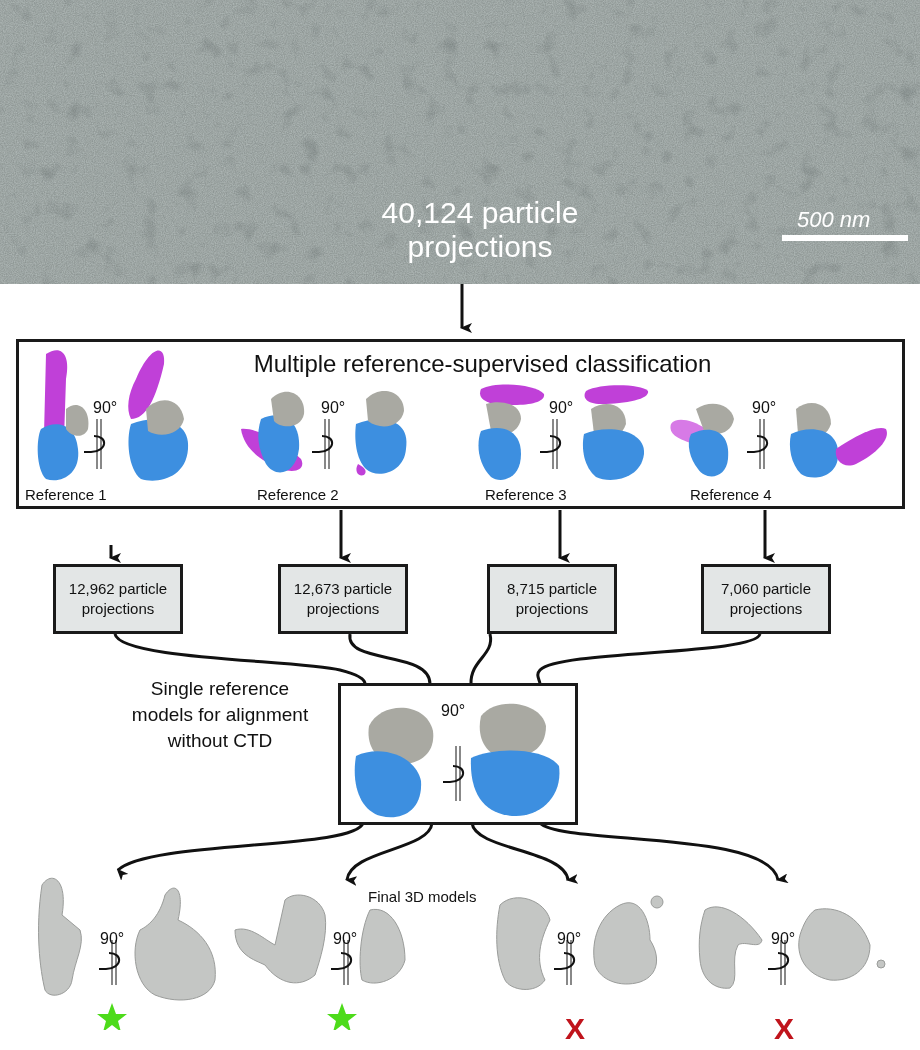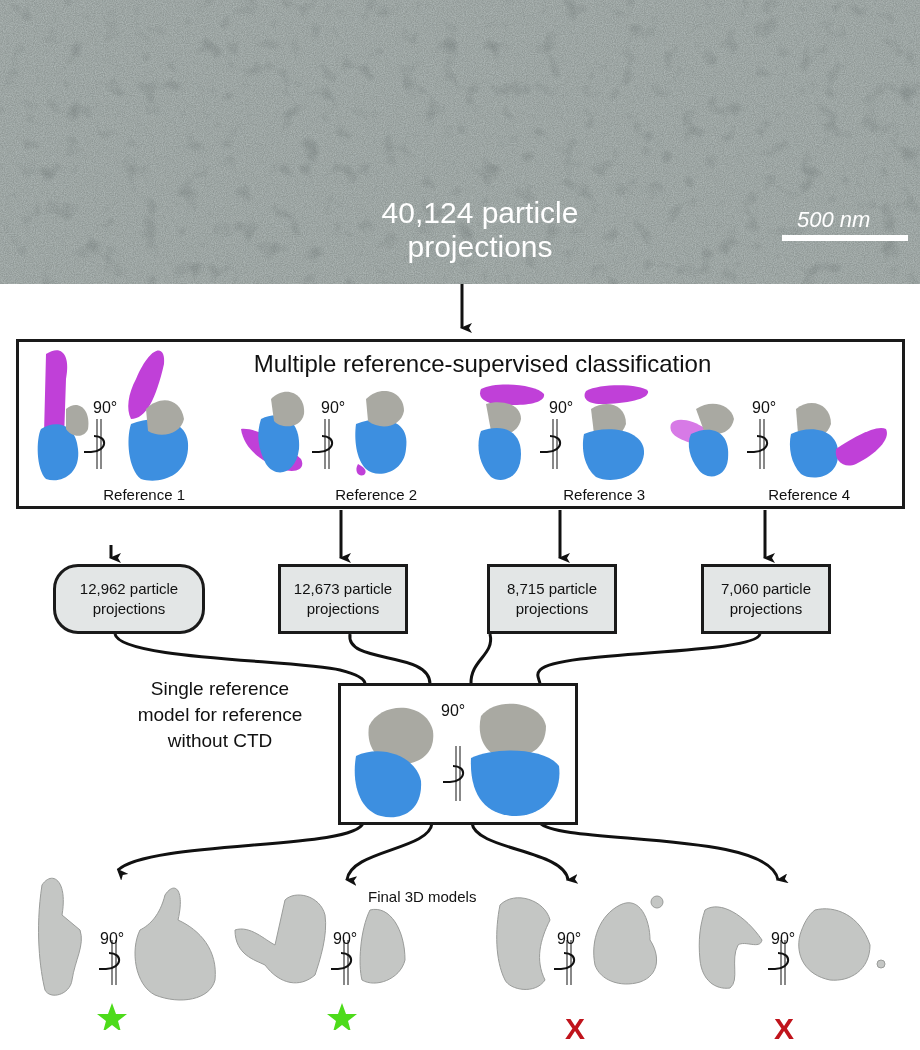--- a/index.html
+++ b/index.html
@@ -6,21 +6,21 @@
     body { width: 920px; height: 1050px; position: relative; overflow: hidden;
            font-family: "Liberation Sans", sans-serif; color: #111; }
     .abs { position: absolute; }
     #micrograph { left: 0; top: 0; width: 920px; height: 284px; overflow: hidden; }
     #micrograph svg { display: block; }
     .mg-label { color: #fff; font-size: 30px; text-align: center; line-height: 34px; }
     .scale-text { color: #fff; font-size: 22px; font-style: italic; }
     .scale-bar { background: #fff; height: 6px; }
     .class-box { border: 3px solid #1a1a1a; background: #fff; box-sizing: border-box; }
     .class-title { font-size: 24px; text-align: center; }
-    .ref-label { font-size: 15px; text-align: right; width: 160px; }
+    .ref-label { font-size: 15px; text-align: left; width: 160px; }
     .count-box { border: 3px solid #1a1a1a; background: #e3e6e6; box-sizing: border-box;
                  font-size: 15px; text-align: center; line-height: 20px; padding-top: 12px; }
     .single-box { border: 3px solid #1a1a1a; background: #fff; box-sizing: border-box; }
     .single-label { font-size: 19px; text-align: center; line-height: 26px; }
     .final-label { font-size: 15px; text-align: right; }
     .deg { font-size: 16px; }
     .x-mark { color: #c0141c; font-size: 30px; font-weight: bold; }
   </style>
 </head>
 <body>
@@ -134,40 +134,40 @@
 <div class="abs deg" style="left:93px; top:399px;">90°</div>
 <div class="abs deg" style="left:321px; top:399px;">90°</div>
 <div class="abs deg" style="left:549px; top:399px;">90°</div>
 <div class="abs deg" style="left:752px; top:399px;">90°</div>
 
 <div class="abs ref-label" style="left:25px; top:486px;">Reference 1</div>
 <div class="abs ref-label" style="left:257px; top:486px;">Reference 2</div>
 <div class="abs ref-label" style="left:485px; top:486px;">Reference 3</div>
 <div class="abs ref-label" style="left:690px; top:486px;">Reference 4</div>
 
-<div class="abs count-box" style="left:53px; top:564px; width:152px; height:70px;border-radius:25px;">
+<div class="abs count-box" style="left:53px; top:564px; width:130px; height:70px;">
   <div>12,962 particle</div>
   <div>projections</div>
 </div>
 <div class="abs count-box" style="left:278px; top:564px; width:130px; height:70px;">
   <div>12,673 particle</div>
   <div>projections</div>
 </div>
 <div class="abs count-box" style="left:487px; top:564px; width:130px; height:70px;">
   <div>8,715 particle</div>
   <div>projections</div>
 </div>
 <div class="abs count-box" style="left:701px; top:564px; width:130px; height:70px;">
   <div>7,060 particle</div>
   <div>projections</div>
 </div>
 
 <div class="abs single-label" style="left:110px; top:676px; width:220px;">
   <div>Single reference</div>
-  <div>model for reference</div>
+  <div>models for alignment</div>
   <div>without CTD</div>
 </div>
 <div class="abs single-box" style="left:338px; top:683px; width:240px; height:142px;">
   <svg width="234" height="136">
     <path d="M28,40 C40,15 85,15 92,45 C95,70 75,80 55,78 C35,75 25,60 28,40Z" fill="#a9a9a2"></path>
     <path d="M15,70 C40,58 75,70 80,95 C82,125 60,135 40,130 C20,125 10,100 15,70Z" fill="#3d8fe0"></path>
     <path d="M140,30 C155,10 200,15 205,40 C205,65 185,72 165,72 C145,70 135,52 140,30Z" fill="#a9a9a2"></path>
     <path d="M130,72 C155,60 205,62 218,80 C222,110 200,130 175,130 C150,130 128,115 130,72Z" fill="#3d8fe0"></path>
     <g stroke="#888" stroke-width="2">
         <line x1="115" y1="60" x2="115" y2="115"></line>

